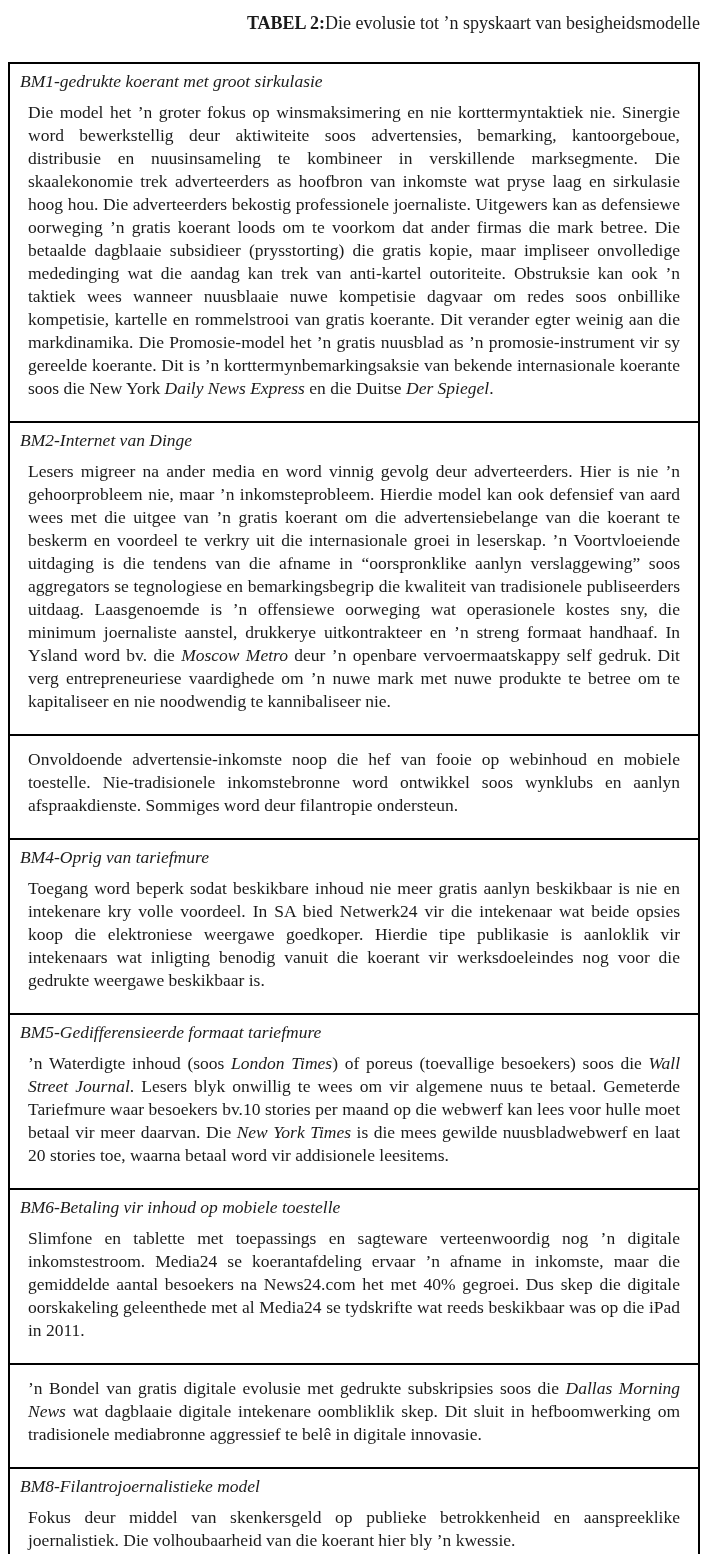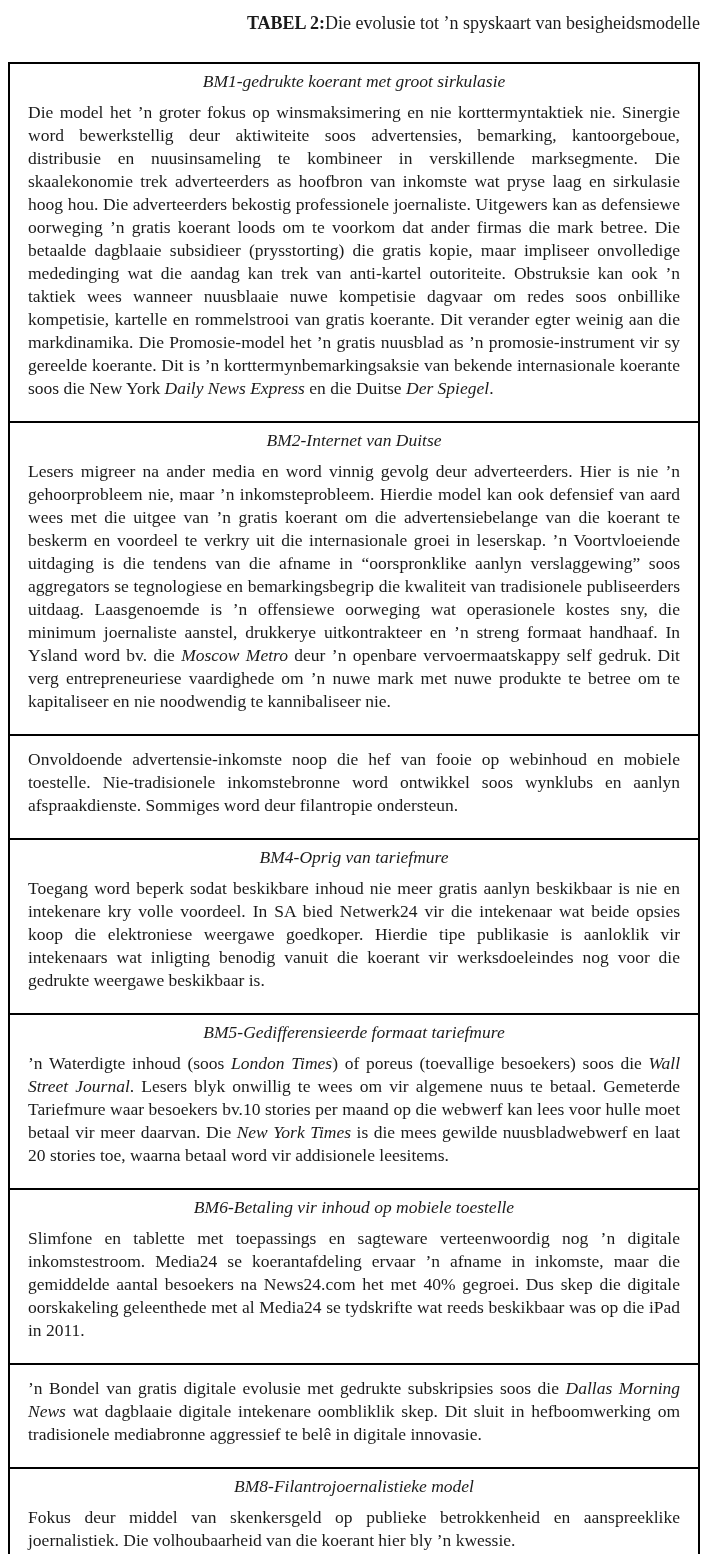--- a/index.html
+++ b/index.html
@@ -38,21 +38,21 @@
   }
   .row {
     border-bottom: 2px solid #000000;
     padding: 4px 10px 13px 10px;
   }
   .row:last-child {
     border-bottom: none;
   }
   .row-heading {
     font-style: italic;
-    text-align: center;
+    text-align: left;
     font-size: 17.5px;
     line-height: 23px;
     margin: 2px 0 1px 0;
     font-family: Liberation Serif, serif;
   }
   .row-body {
     margin: 8px;
     font-size: 17.5px;
     line-height: 23px;
     text-align: justify;
@@ -71,21 +71,21 @@
     <span class="caption-label">TABEL 2:</span><span class="caption-text">Die evolusie tot ’n spyskaart van besigheidsmodelle</span>
   </div>
 
   <div class="bm-table">
 
   <div class="row">
         <div class="row-heading">BM1-gedrukte koerant met groot sirkulasie</div>
         <p class="row-body"><span>Die model het ’n groter fokus op winsmaksimering en nie korttermyntaktiek nie. Sinergie word bewerkstellig deur aktiwiteite soos advertensies, bemarking, kantoorgeboue, distribusie en nuusinsameling te kombineer in verskillende marksegmente. Die skaalekonomie trek adverteerders as hoofbron van inkomste wat pryse laag en sirkulasie hoog hou. Die adverteerders bekostig professionele joernaliste. Uitgewers kan as defensiewe oorweging ’n gratis koerant loods om te voorkom dat ander firmas die mark betree. Die betaalde dagblaaie subsidieer (prysstorting) die gratis kopie, maar impliseer onvolledige mededinging wat die aandag kan trek van anti-kartel outoriteite. Obstruksie kan ook ’n taktiek wees wanneer nuusblaaie nuwe kompetisie dagvaar om redes soos onbillike kompetisie, kartelle en rommelstrooi van gratis koerante. Dit verander egter weinig aan die markdinamika. Die Promosie-model het ’n gratis nuusblad as ’n promosie-instrument vir sy gereelde koerante. Dit is ’n korttermynbemarkingsaksie van bekende internasionale koerante soos die New York </span><span class="it">Daily News Express</span><span> en die Duitse </span><span class="it">Der Spiegel</span><span>.</span></p>
       </div>
       <div class="row">
-        <div class="row-heading">BM2-Internet van Duitse</div>
+        <div class="row-heading">BM2-Internet van Dinge</div>
         <p class="row-body"><span>Lesers migreer na ander media en word vinnig gevolg deur adverteerders. Hier is nie ’n gehoorprobleem nie, maar ’n inkomsteprobleem. Hierdie model kan ook defensief van aard wees met die uitgee van ’n gratis koerant om die advertensiebelange van die koerant te beskerm en voordeel te verkry uit die internasionale groei in leserskap. ’n Voortvloeiende uitdaging is die tendens van die afname in “oorspronklike aanlyn verslaggewing” soos aggregators se tegnologiese en bemarkingsbegrip die kwaliteit van tradisionele publiseerders uitdaag. Laasgenoemde is ’n offensiewe oorweging wat operasionele kostes sny, die minimum joernaliste aanstel, drukkerye uitkontrakteer en ’n streng formaat handhaaf. In Ysland word bv. die </span><span class="it">Moscow Metro</span><span> deur ’n openbare vervoermaatskappy self gedruk. Dit verg entrepreneuriese vaardighede om ’n nuwe mark met nuwe produkte te betree om te kapitaliseer en nie noodwendig te kannibaliseer nie.</span></p>
       </div>
       <div class="row">
         <p class="row-body"><span>Onvoldoende advertensie-inkomste noop die hef van fooie op webinhoud en mobiele toestelle. Nie-tradisionele inkomstebronne word ontwikkel soos wynklubs en aanlyn afspraakdienste. Sommiges word deur filantropie ondersteun.</span></p>
       </div>
       <div class="row">
         <div class="row-heading">BM4-Oprig van tariefmure</div>
         <p class="row-body"><span>Toegang word beperk sodat beskikbare inhoud nie meer gratis aanlyn beskikbaar is nie en intekenare kry volle voordeel. In SA bied Netwerk24 vir die intekenaar wat beide opsies koop die elektroniese weergawe goedkoper. Hierdie tipe publikasie is aanloklik vir intekenaars wat inligting benodig vanuit die koerant vir werksdoeleindes nog voor die gedrukte weergawe beskikbaar is.</span></p>
       </div>
       <div class="row">

